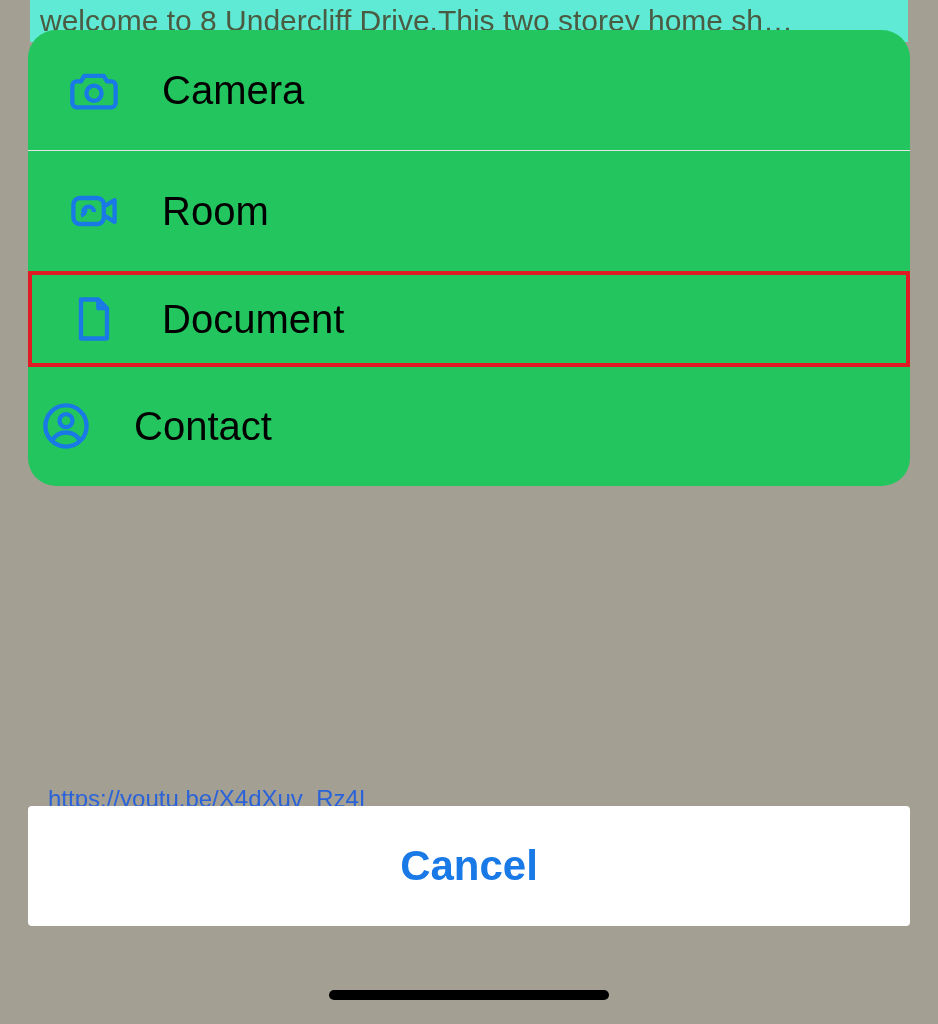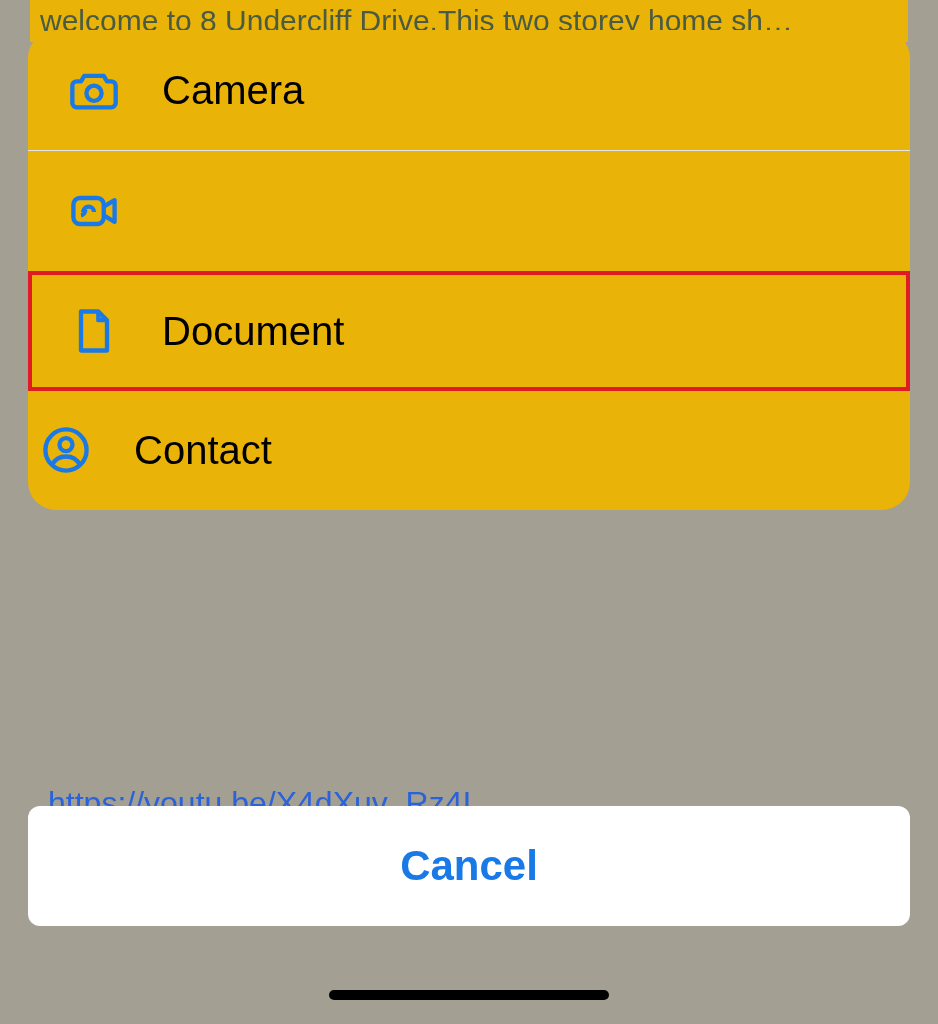--- a/index.html
+++ b/index.html
@@ -16,59 +16,59 @@
       overflow: hidden;
     }
     .bg-content {
       position: absolute;
       top: 0;
       left: 0;
       right: 0;
       padding: 0 30px;
     }
     .bg-message {
-      background: #eab308;
+      background: #5eead4;
       color: #4a5b42;
       font-size: 30px;
       padding: 4px 10px;
       overflow: hidden;
       white-space: nowrap;
     }
     .bg-link {
       position: absolute;
       top: 785px;
       left: 48px;
       color: #2a63d9;
-      font-size: 32px;
+      font-size: 24px;
       text-decoration: underline;
     }
     .action-sheet {
       position: absolute;
       top: 30px;
       left: 28px;
       right: 28px;
-      background: #eab308;
+      background: #22c55e;
       border-radius: 28px;
       overflow: hidden;
     }
     .menu-item {
       display: flex;
       align-items: center;
       padding: 30px 36px;
       border-bottom: 1px solid #e5e5e8;
       cursor: pointer;
       position: relative;
     }
     .menu-item:last-child {
       border-bottom: none;
       padding-left: 8px;
     }
     .menu-item.highlighted {
       border: 4px solid #e11b24;
-      padding: 26px 32px;
+      padding: 14px 32px;
       margin-top: -1px;
       margin-bottom: -1px;
       z-index: 5;
     }
     .icon-wrap {
       width: 60px;
       height: 60px;
       display: flex;
       align-items: center;
       justify-content: center;
@@ -87,21 +87,21 @@
       color: #000;
       font-weight: 400;
     }
     .cancel-button {
       position: absolute;
       top: 806px;
       left: 28px;
       right: 28px;
       height: 120px;
       background: #fff;
-      border-radius: 12px;
+      border-radius: 4px;
       display: flex;
       align-items: center;
       justify-content: center;
       cursor: pointer;
     }
     .cancel-label {
       font-size: 42px;
       color: #1979e6;
       font-weight: 600;
     }
@@ -139,20 +139,21 @@
 
   <div class="menu-item">
     <span class="icon-wrap">
       <svg viewBox="0 0 24 24" stroke-width="1.6">
         <rect x="2.5" y="6" width="14" height="12" rx="3"></rect>
         <path d="M16.5 10 l5 -3 v10 l-5 -3" stroke-linejoin="round"></path>
         <path d="M7 12.5 a2.5 2.5 0 0 1 2.5 -2.5 a2.5 2.5 0 0 1 2.5 2.5"></path>
         <path d="M8 11.5 a2.5 2.5 0 0 1 -2 2.5"></path>
       </svg>
     </span>
+    <span class="menu-label">Room</span>
   </div>
 
   <div class="menu-item highlighted">
     <span class="icon-wrap">
       <svg viewBox="0 0 24 24" stroke-width="1.6">
         <path d="M6 3 h8 l4 4 v14 H6 z" stroke-linejoin="round"></path>
         <path d="M14 3 v4 h4" stroke-linejoin="round"></path>
       </svg>
     </span>
     <span class="menu-label">Document</span>

